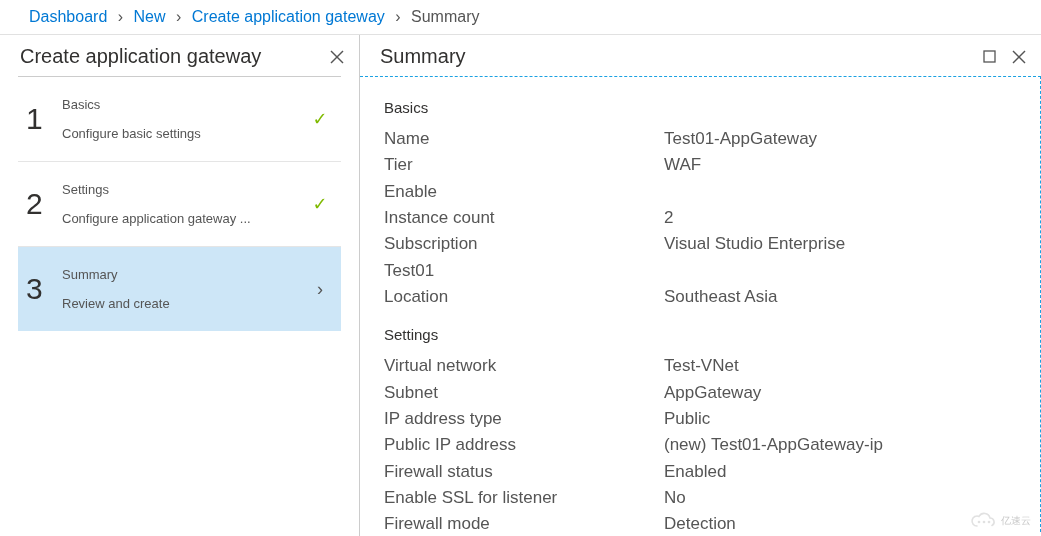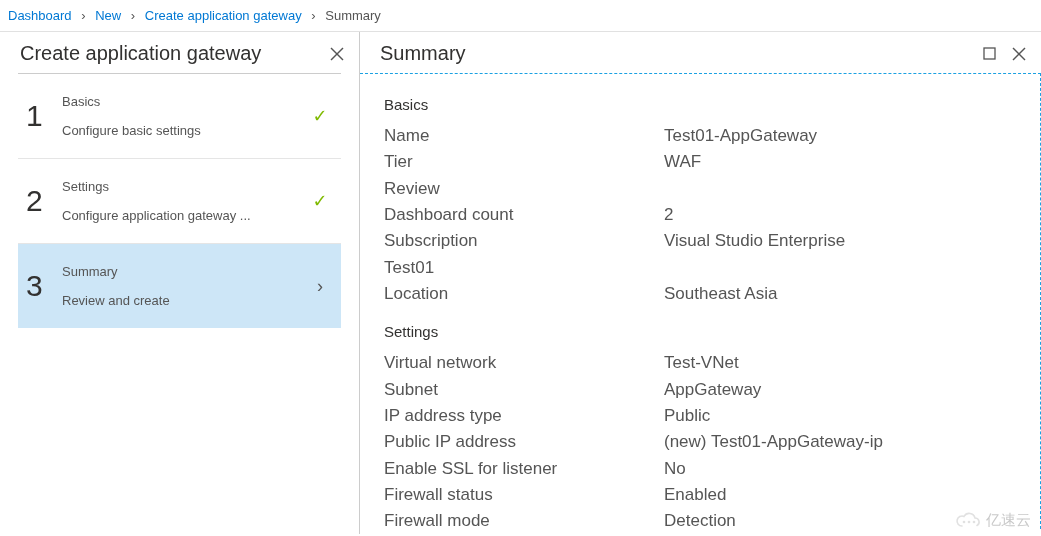--- a/index.html
+++ b/index.html
@@ -7,22 +7,22 @@
     font-family: "Segoe UI", Arial, sans-serif;
     font-size: 13px;
     color: #323130;
     background: #ffffff;
     width: 1041px;
     height: 536px;
     overflow: hidden;
     position: relative;
   }
   .breadcrumb {
-    padding: 8px 8px;
-    font-size: 13px;
+    padding: 8px 29px;
+    font-size: 16px;
     color: #0078d4;
     border-bottom: 1px solid #e1e1e1;
   }
   .breadcrumb .sep { color: #555; padding: 0 6px; }
   .breadcrumb .current { color: #555; }
   .panels {
     display: flex;
     height: calc(100% - 34px);
   }
   .left-panel {
@@ -105,21 +105,21 @@
     line-height: 1.55;
   }
   .kv-key { width: 280px; }
   .kv-val { flex: 1; }
   .section-block { margin-bottom: 16px; }
   .watermark {
     position: absolute;
     right: 10px; bottom: 6px;
     display: flex; align-items: center; gap: 4px;
     color: #c9c9c9;
-    font-size: 15px;
+    font-size: 10px;
     font-weight: 500;
   }
   .watermark svg { opacity: 0.55; }
 </style>
 </head>
 <body>
 
 <div class="breadcrumb">
   <span>Dashboard</span>
   <span class="sep">›</span>
@@ -205,24 +205,24 @@
         <div class="section-title">Basics</div>
         <div class="kv-row">
             <div class="kv-key">Name</div>
             <div class="kv-val">Test01-AppGateway</div>
           </div>
         <div class="kv-row">
             <div class="kv-key">Tier</div>
             <div class="kv-val">WAF</div>
           </div>
         <div class="kv-row">
-            <div class="kv-val">Review</div>
-          </div>
-        <div class="kv-row">
-            <div class="kv-key">Dashboard count</div>
+            <div class="kv-val">Enable</div>
+          </div>
+        <div class="kv-row">
+            <div class="kv-key">Instance count</div>
             <div class="kv-val">2</div>
           </div>
         <div class="kv-row">
             <div class="kv-key">Subscription</div>
             <div class="kv-val">Visual Studio Enterprise</div>
           </div>
         <div class="kv-row">
             <div class="kv-val">Test01</div>
           </div>
         <div class="kv-row">
@@ -243,26 +243,26 @@
           </div>
         <div class="kv-row">
             <div class="kv-key">IP address type</div>
             <div class="kv-val">Public</div>
           </div>
         <div class="kv-row">
             <div class="kv-key">Public IP address</div>
             <div class="kv-val">(new) Test01-AppGateway-ip</div>
           </div>
         <div class="kv-row">
+            <div class="kv-key">Firewall status</div>
+            <div class="kv-val">Enabled</div>
+          </div>
+        <div class="kv-row">
             <div class="kv-key">Enable SSL for listener</div>
             <div class="kv-val">No</div>
-          </div>
-        <div class="kv-row">
-            <div class="kv-key">Firewall status</div>
-            <div class="kv-val">Enabled</div>
           </div>
         <div class="kv-row">
             <div class="kv-key">Firewall mode</div>
             <div class="kv-val">Detection</div>
           </div>
       </div>
 
     </div>
   </div>
 </div>

